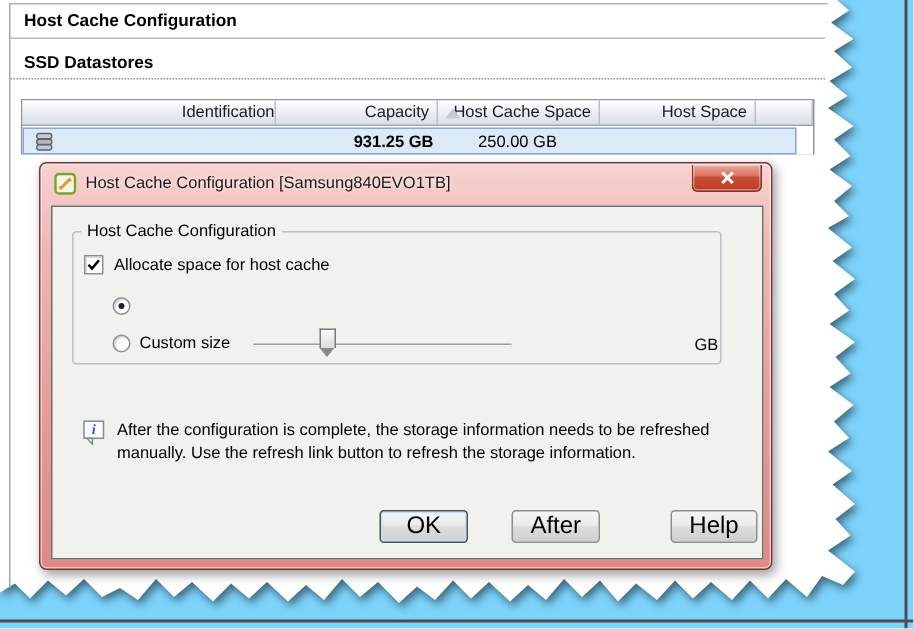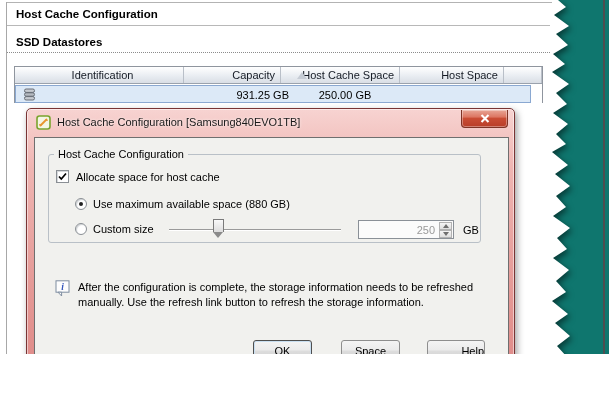--- a/index.html
+++ b/index.html
@@ -1,18 +1,18 @@
 <!DOCTYPE html>
 <html><head>
 <meta charset="utf-8">
 <style>
   * { margin:0; padding:0; box-sizing:border-box; }
   html,body { background:#fff; }
   body { font-family:"Liberation Sans","DejaVu Sans",sans-serif; font-size:11px; color:#000; }
-  .stage { position:relative; width:609px; height:354px; background:#0f766e; overflow:hidden; }
+  .stage { position:relative; width:609px; height:419px; background:#7dd3fc; overflow:hidden; }
 
   
   .frame-right  { position:absolute; left:603px; top:0; width:2px; height:419px; background:#4e4e50; z-index:0; }
   .frame-bottom { position:absolute; left:0; top:413px; width:609px; height:2px; background:#4e4e50; z-index:0; }
 
   
   .sheet-svg { position:absolute; left:0; top:0; z-index:1; }
   .sheet-svg path { fill:#ffffff; }
   .sheet-svg { filter: drop-shadow(2px 3px 3px rgba(0,0,0,.5)); }
 
@@ -23,21 +23,21 @@
   .panel-left { position:absolute; left:6px; top:2px; width:1px; height:390px; background:#a8a8a8; }
 
   .sec-title { position:absolute; left:16px; font-weight:bold; font-size:11.5px; color:#000; white-space:nowrap; }
   .divider-solid  { position:absolute; left:7px; top:25px; width:543px; height:1px; background:#b8b8b8; }
   .divider-dotted { position:absolute; left:7px; top:52px; width:543px; height:0; border-top:1px dotted #8c8c8c; }
 
   
   .table { position:absolute; left:14px; top:66px; width:529px; height:37px; background:#fff; border:1px solid #8f959e; }
   .thead { position:absolute; left:0; top:0; width:527px; height:17px; background:linear-gradient(#ffffff,#e9edf2 55%,#d9dee5); border-bottom:1px solid #9aa2ad; }
   .th { position:absolute; top:0; height:16px; line-height:16px; color:#141a24; border-right:1px solid #b9bfc8; white-space:nowrap; overflow:hidden; }
-  .th.l { text-align:center; padding-left:7px; }
+  .th.l { text-align:right; padding-left:7px; }
   .th.r { text-align:right; padding-right:5px; }
   .sort-arrow { position:absolute; left:282px; top:5px; width:0; height:0; border-left:5px solid transparent; border-right:5px solid transparent; border-bottom:7px solid #c6ccd5; }
   .trow { position:absolute; left:0; top:18px; width:527px; height:18px; background:#fff; }
   .trow-sel { position:absolute; left:0; top:0; height:18px; width:516px; background:#dce9f7; border:1px solid #8aa8d1; }
   .td { position:absolute; top:1px; height:16px; line-height:16px; color:#000; white-space:nowrap; }
   .td.r { text-align:right; padding-right:5px; }
   .drive-icon { position:absolute; left:7px; top:2px; }
 
   
   .dialog { position:absolute; left:26px; top:108px; width:489px; height:272px; border:1px solid #793434; border-radius:5px;
@@ -67,24 +67,24 @@
   .spinner input { position:absolute; left:0; top:0; width:80px; height:17px; border:none; background:transparent; text-align:right; padding-right:4px; color:#9a9a9a; font-family:"Liberation Sans",sans-serif; font-size:11px; outline:none; }
   .spin-btn { position:absolute; right:1px; width:13px; height:8px; background:linear-gradient(#f5f5f5,#dedede); border:1px solid #b2b2b2; display:flex; align-items:center; justify-content:center; cursor:pointer; }
   .spin-up { top:1px; } .spin-down { top:9px; }
   .tri-up   { width:0; height:0; border-left:3px solid transparent; border-right:3px solid transparent; border-bottom:4px solid #6e6e6e; }
   .tri-down { width:0; height:0; border-left:3px solid transparent; border-right:3px solid transparent; border-top:4px solid #6e6e6e; }
 
   .info-icon { position:absolute; left:20px; top:142px; }
   .info-text { position:absolute; left:43px; top:142px; width:404px; line-height:15px; color:#000; }
 
   .btn { position:absolute; top:202px; height:22px; border:1px solid #8e8e8e; border-radius:3px; background:linear-gradient(#f4f4f4,#ebebeb 45%,#dddddd 50%,#cfcfcf);
-         font-family:"Liberation Sans",sans-serif; font-size:11px; color:#000; text-align:center; line-height:20px; cursor:pointer; }
+         font-family:"Liberation Sans",sans-serif; font-size:16px; color:#000; text-align:center; line-height:20px; cursor:pointer; }
   .btn-ok { left:218px; width:59px; border-color:#4f4f4f; box-shadow:inset 0 0 0 1px #c9dff1; }
   .btn-cancel { left:306px; width:59px; }
-  .btn-help { left:392px; width:58px;text-align:right; }
+  .btn-help { left:412px; width:58px; }
 </style>
 </head>
 <body>
 
 <div class="stage">
 
   <div class="frame-right"></div>
   <div class="frame-bottom"></div>
 
   <svg class="sheet-svg" width="609" height="419" viewBox="0 0 609 419">
@@ -98,34 +98,34 @@
     <div class="panel-left"></div>
 
     <div class="sec-title" style="top:8px;">Host Cache Configuration</div>
     <div class="divider-solid"></div>
     <div class="sec-title" style="top:36px;text-align:center;">SSD Datastores</div>
     <div class="divider-dotted"></div>
 
     <div class="table">
       <div class="thead">
         <div class="th l" style="left:0; width:169px;">Identification</div>
-        <div class="th r" style="left:157px; width:109px;">Capacity</div>
+        <div class="th r" style="left:168px; width:109px;">Capacity</div>
         <div class="th r" style="left:278px; width:107px;">Host Cache Space</div>
         <div class="th r" style="left:385px; width:104px;">Host Space</div>
         <div class="th" style="left:489px; width:38px;"></div>
         <div class="sort-arrow"></div>
       </div>
       <div class="trow">
         <div class="trow-sel">
           <svg class="drive-icon" width="13" height="13" viewBox="0 0 13 13">
             <rect x="1.5" y="1" width="10" height="3.4" rx="1.6" fill="#c7cbd1" stroke="#5d636b" stroke-width="0.9"></rect>
             <rect x="1.5" y="4.8" width="10" height="3.4" rx="1.6" fill="#b5bac1" stroke="#5d636b" stroke-width="0.9"></rect>
             <rect x="1.5" y="8.6" width="10" height="3.4" rx="1.6" fill="#c7cbd1" stroke="#5d636b" stroke-width="0.9"></rect>
           </svg>
-          <div class="td r" style="left:169px; width:109px;">931.25 GB</div>
+          <div class="td r" style="left:169px; width:109px;font-weight:bold;">931.25 GB</div>
           <div class="td r" style="left:278px; width:107px;text-align:center;">250.00 GB</div>
         </div>
       </div>
     </div>
 
     <div class="dialog">
       <div class="titlebar">
         <svg class="app-icon" width="15" height="15" viewBox="0 0 15 15">
           <rect x="1" y="1" width="13" height="13" rx="2.5" fill="#f4f6e4" stroke="#7aa42e" stroke-width="1.6"></rect>
           <path d="M4.2,10.8 L10.6,4.4" stroke="#e8962e" stroke-width="2" fill="none"></path>
@@ -149,48 +149,38 @@
         <div class="checkbox">
           <svg width="11" height="11" viewBox="0 0 11 11" style="position:absolute;left:0;top:0;">
             <path d="M2,5.5 L4.3,8 L9,2.5" stroke="#000" stroke-width="1.7" fill="none"></path>
           </svg>
         </div>
         <div class="label" style="left:41px; top:32px;text-align:right;">Allocate space for host cache</div>
 
         <div class="radio" style="left:40px; top:60px;">
             <div class="dot"></div>
           </div>
-        <div class="label" style="left:58px; top:59px;">Use maximum available space (880 GB)</div>
 
         <div class="radio" style="left:40px; top:85px;"></div>
         <div class="label" style="left:58px; top:84px;">Custom size</div>
 
         <div class="slider-track"></div>
         <div class="slider-thumb-body"></div>
         <div class="slider-thumb-tip"></div>
 
-        <div class="spinner">
-          <input type="text" value="250" style="">
-          <div class="spin-btn spin-up">
-              <div class="tri-up"></div>
-            </div>
-          <div class="spin-btn spin-down">
-              <div class="tri-down"></div>
-            </div>
-        </div>
         <div class="label" style="left:428px; top:85px; font-weight:bold; font-weight:normal;">GB</div>
 
         <svg class="info-icon" width="16" height="17" viewBox="0 0 16 17">
           <rect x="1" y="0.8" width="13" height="11.4" fill="#fdfdfd" stroke="#7e8da0" stroke-width="1"></rect>
           <path d="M3,12.2 L6.6,16 L6.6,12.2 Z" fill="#fdfdfd" stroke="#7e8da0" stroke-width="1"></path>
           <text x="7.5" y="9.6" text-anchor="middle" font-family="Liberation Serif, serif" font-size="9.5" font-style="italic" font-weight="bold" fill="#3355bb">i</text>
         </svg>
         <div class="info-text">After the configuration is complete, the storage information needs to be refreshed manually. Use the refresh link button to refresh the storage information.</div>
 
         <div class="btn btn-ok">OK</div>
-        <div class="btn btn-cancel">Space</div>
+        <div class="btn btn-cancel">After</div>
         <div class="btn btn-help">Help</div>
 
       </div>
     </div>
 
   </div>
 </div>
 
 </body></html>

